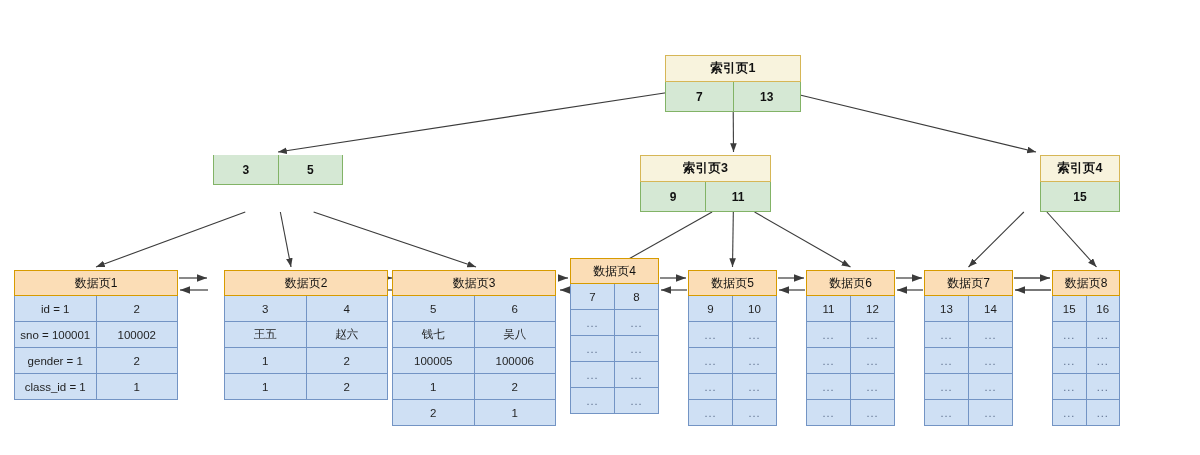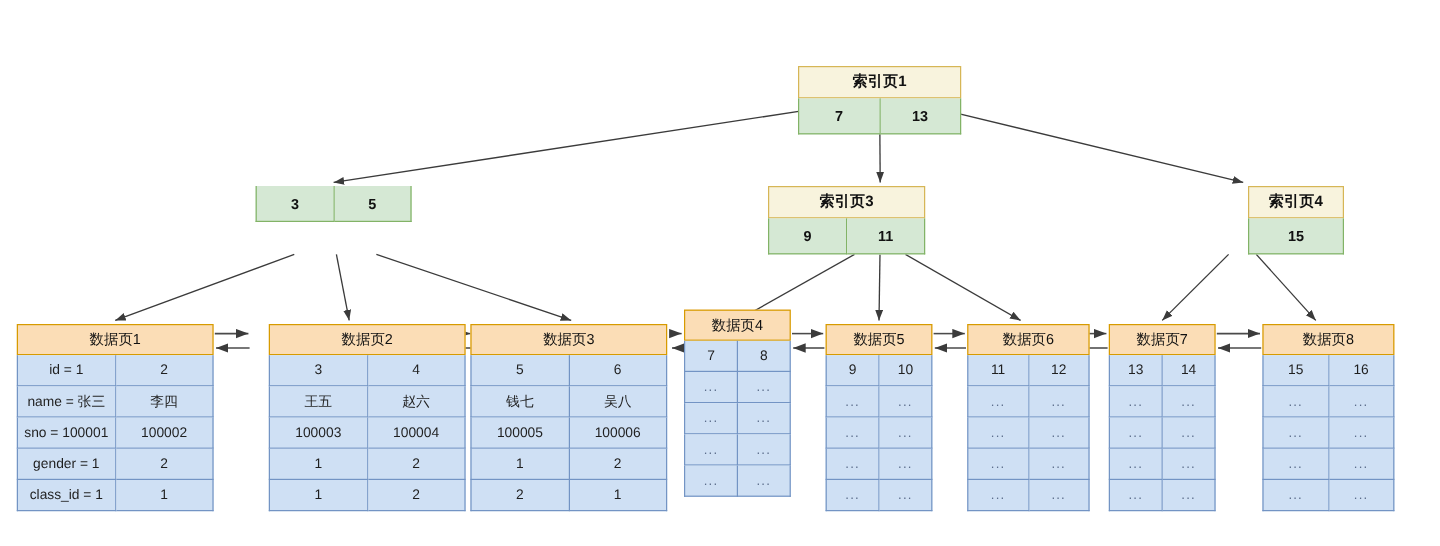--- a/index.html
+++ b/index.html
@@ -114,24 +114,20 @@
         <div class="index-key">15</div>
       </div>
     </div>
     <div class="data-node" style="left: 14px; top: 270px; width: 164px;">
       <div class="data-head">数据页1</div>
       <div class="data-row">
         <div class="data-cell">id = 1</div>
         <div class="data-cell">2</div>
       </div>
       <div class="data-row">
-        <div class="data-cell">name = 张三</div>
-        <div class="data-cell">李四</div>
-      </div>
-      <div class="data-row">
         <div class="data-cell">sno = 100001</div>
         <div class="data-cell">100002</div>
       </div>
       <div class="data-row">
         <div class="data-cell">gender = 1</div>
         <div class="data-cell">2</div>
       </div>
       <div class="data-row">
         <div class="data-cell">class_id = 1</div>
         <div class="data-cell">1</div>
@@ -141,24 +137,20 @@
       <div class="data-head">数据页2</div>
       <div class="data-row">
         <div class="data-cell">3</div>
         <div class="data-cell">4</div>
       </div>
       <div class="data-row">
         <div class="data-cell">王五</div>
         <div class="data-cell">赵六</div>
       </div>
       <div class="data-row">
-        <div class="data-cell">100003</div>
-        <div class="data-cell">100004</div>
-      </div>
-      <div class="data-row">
         <div class="data-cell">1</div>
         <div class="data-cell">2</div>
       </div>
       <div class="data-row">
         <div class="data-cell">1</div>
         <div class="data-cell">2</div>
       </div>
     </div>
     <div class="data-node" style="left: 392px; top: 270px; width: 164px;">
       <div class="data-head">数据页3</div>
@@ -222,21 +214,21 @@
       </div>
       <div class="data-row">
         <div class="data-cell dots">...</div>
         <div class="data-cell dots">...</div>
       </div>
       <div class="data-row">
         <div class="data-cell dots">...</div>
         <div class="data-cell dots">...</div>
       </div>
     </div>
-    <div class="data-node" style="left: 806px; top: 270px; width: 102px;">
+    <div class="data-node" style="left: 806px; top: 270px; width: 89px;">
       <div class="data-head">数据页6</div>
       <div class="data-row">
         <div class="data-cell">11</div>
         <div class="data-cell">12</div>
       </div>
       <div class="data-row">
         <div class="data-cell dots">...</div>
         <div class="data-cell dots">...</div>
       </div>
       <div class="data-row">
@@ -268,21 +260,21 @@
       </div>
       <div class="data-row">
         <div class="data-cell dots">...</div>
         <div class="data-cell dots">...</div>
       </div>
       <div class="data-row">
         <div class="data-cell dots">...</div>
         <div class="data-cell dots">...</div>
       </div>
     </div>
-    <div class="data-node" style="left: 1052px; top: 270px; width: 110px;">
+    <div class="data-node" style="left: 1052px; top: 270px; width: 68px;">
       <div class="data-head">数据页8</div>
       <div class="data-row">
         <div class="data-cell">15</div>
         <div class="data-cell">16</div>
       </div>
       <div class="data-row">
         <div class="data-cell dots">...</div>
         <div class="data-cell dots">...</div>
       </div>
       <div class="data-row">

